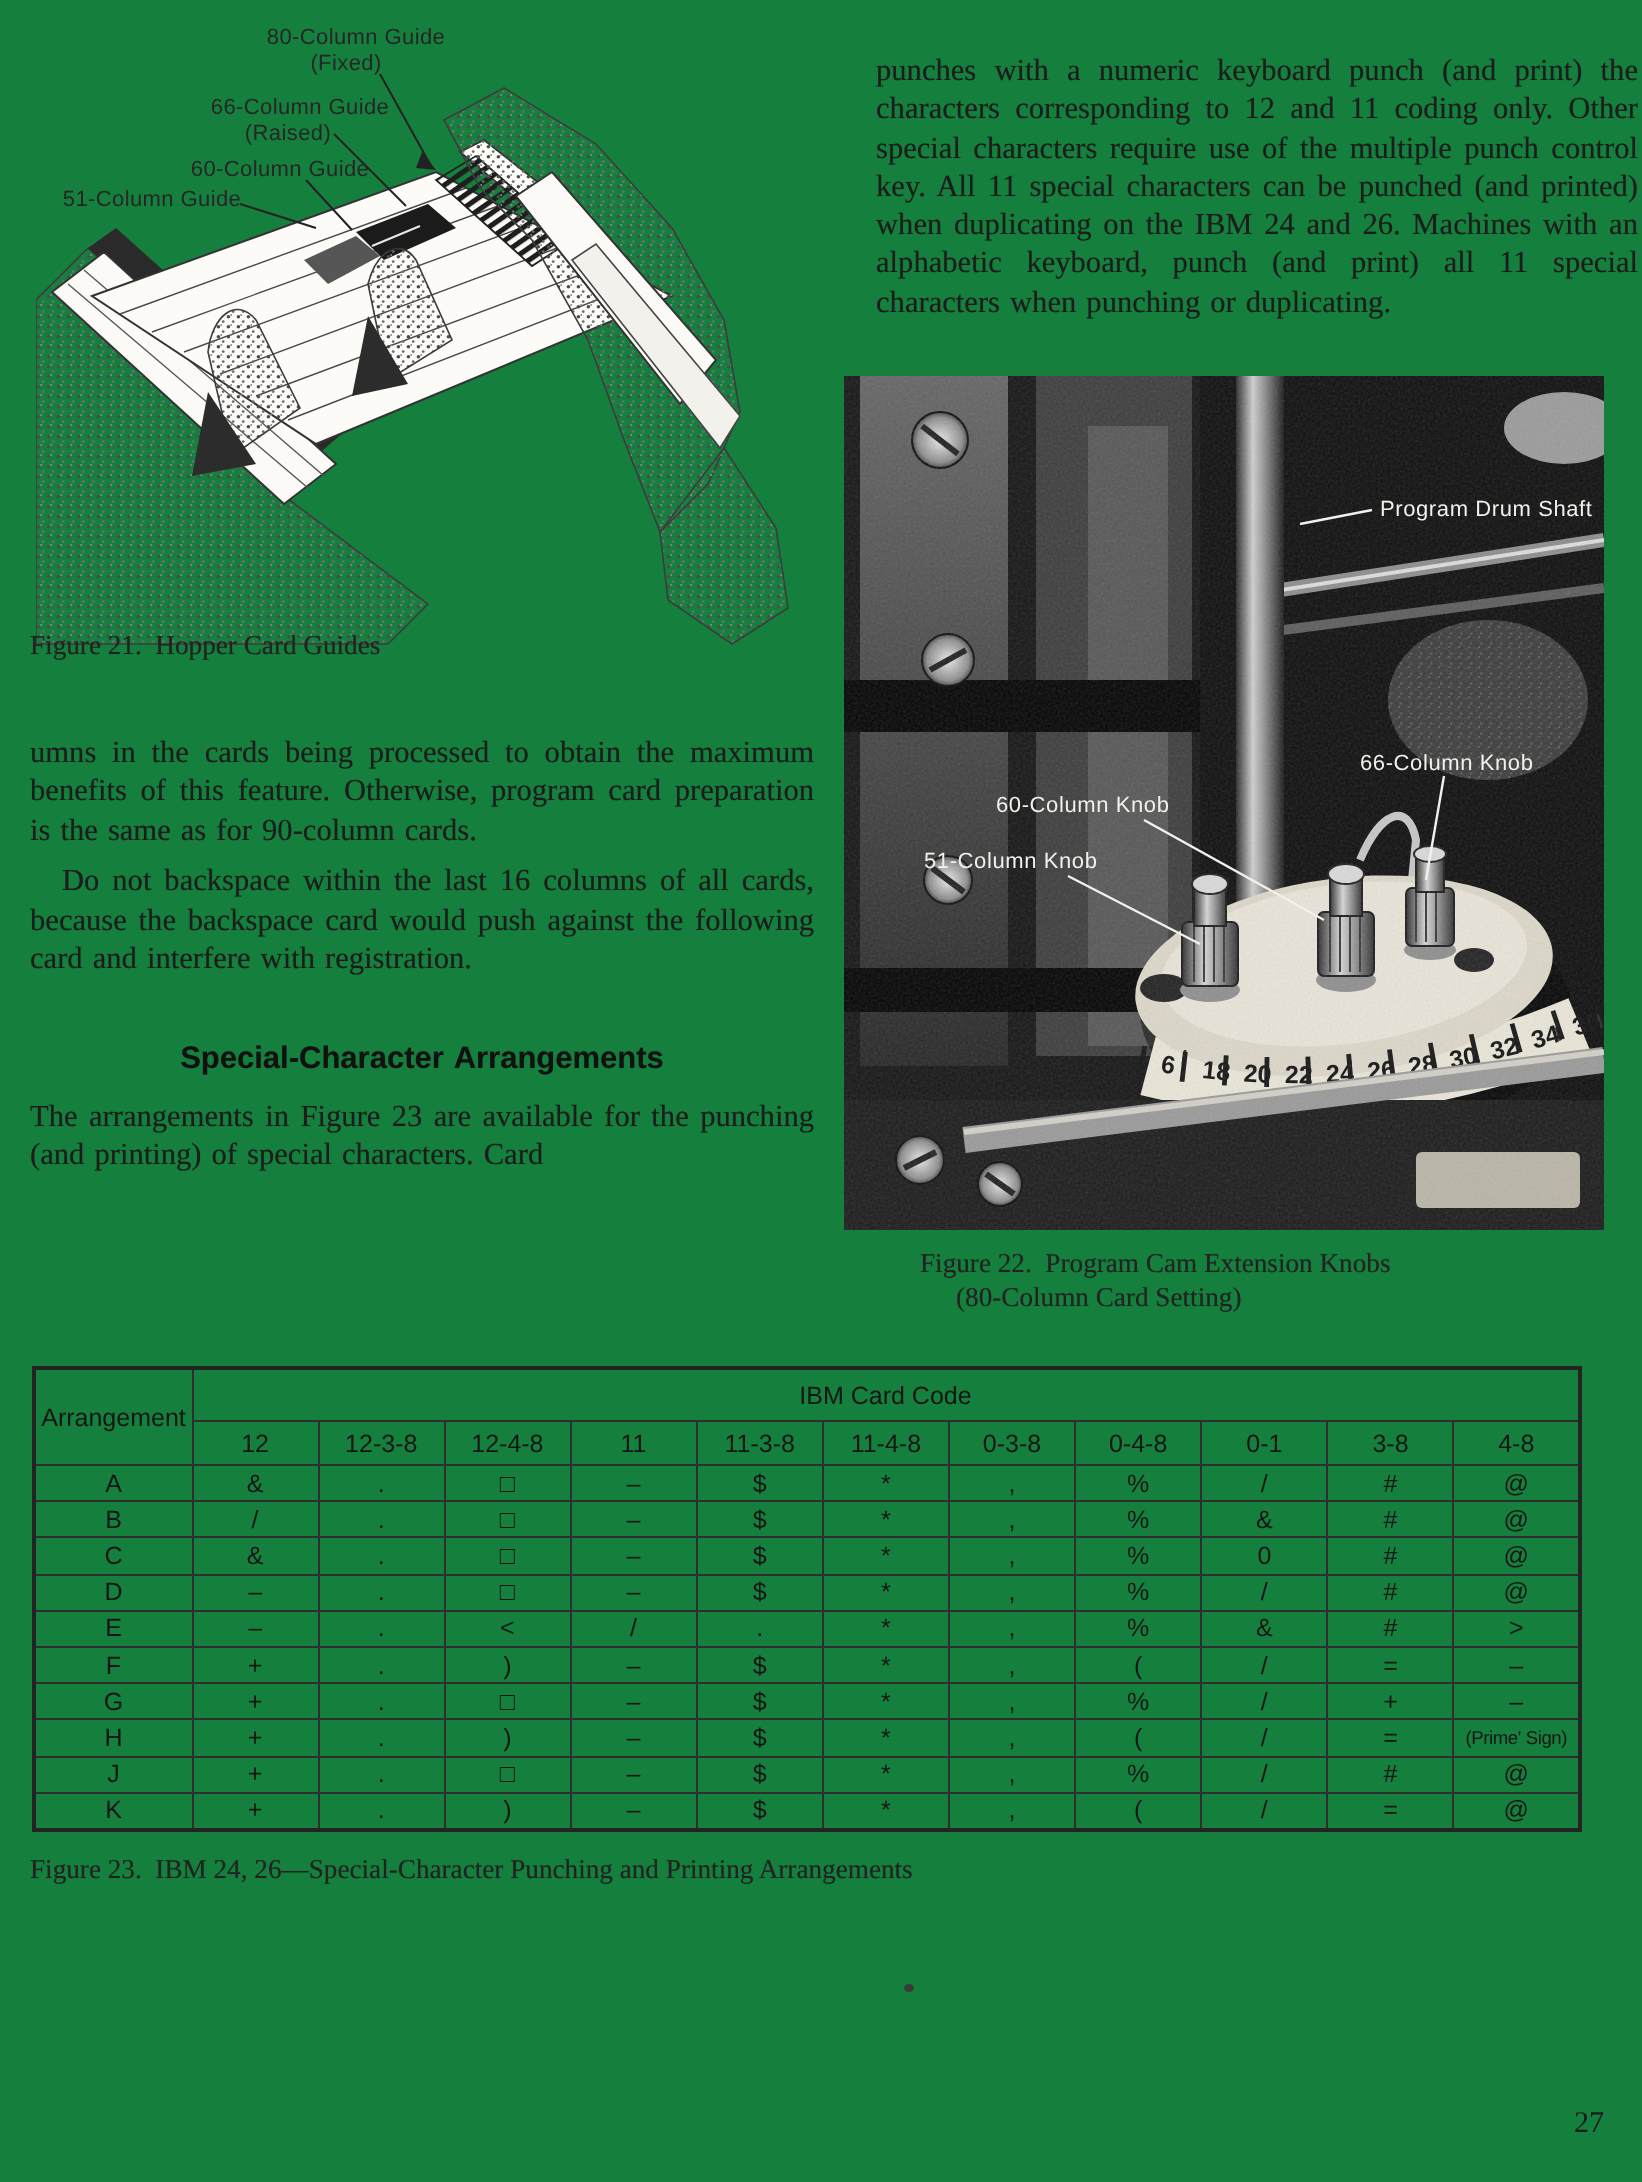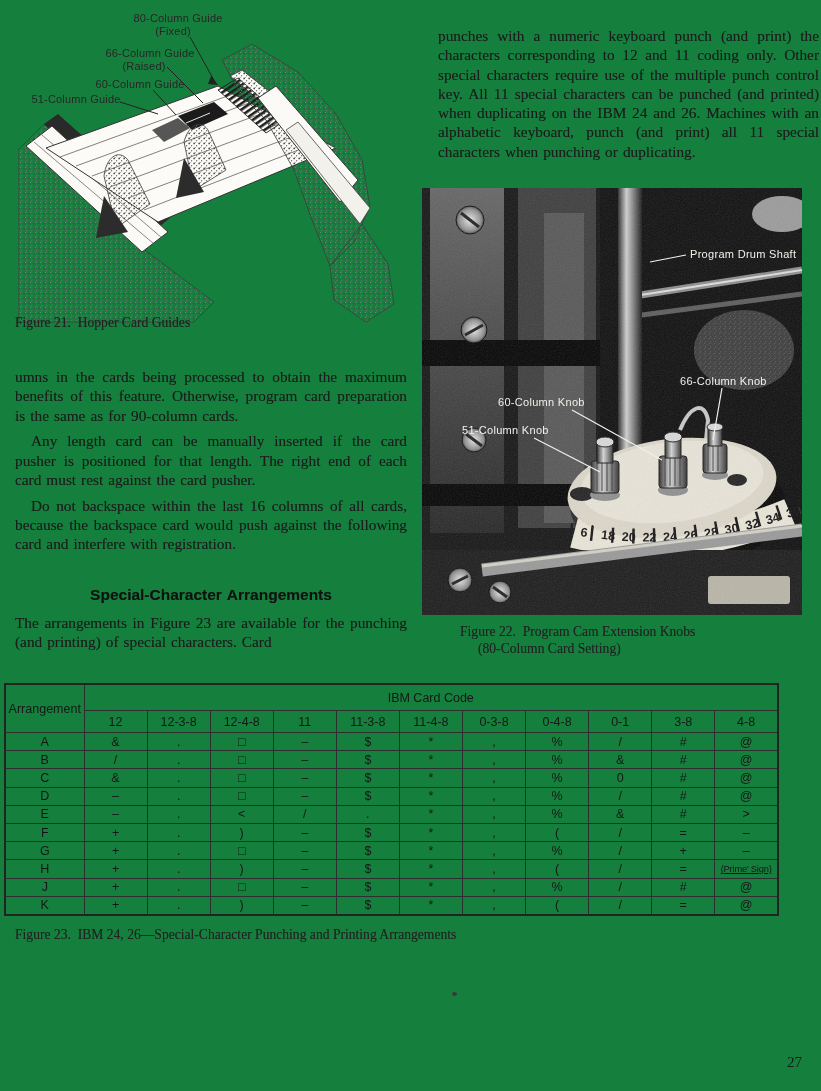--- a/index.html
+++ b/index.html
@@ -16,21 +16,21 @@
   .caption{font-size:13.6px;color:#222;text-shadow:0 0 .4px rgba(25,25,25,.4);}
   
   table.spec{border-collapse:collapse;table-layout:fixed;width:775px;
              font-family:"Liberation Sans","DejaVu Sans",sans-serif;font-size:12.5px;color:#161616;
              border:2px solid #232323;background:transparent;}
   table.spec th,table.spec td{border:1px solid #2e2e2e;text-align:center;vertical-align:middle;
              padding:0;font-weight:normal;}
   table.spec thead tr.r1 th{height:25px;}
   table.spec thead tr.r2 th{height:21px;}
   table.spec tbody td{height:17.2px;}
-  td.tiny{font-size:9.3px;letter-spacing:-.2px;white-space:nowrap;text-decoration:underline;}
+  td.tiny{font-size:9.3px;letter-spacing:-.2px;white-space:nowrap;}
   
   .dlabel{font-family:"Liberation Sans","DejaVu Sans",sans-serif;font-size:11px;fill:#262626;letter-spacing:.2px;}
   .plabel{font-family:"Liberation Sans","DejaVu Sans",sans-serif;font-size:11px;fill:#f2f0ea;letter-spacing:.3px;}
   .dialnum{font-family:"Liberation Sans","DejaVu Sans",sans-serif;font-size:12.5px;font-weight:bold;fill:#141414;}
   .dot-mark{width:5px;height:4px;background:#3a3a3a;border-radius:50%;}
   .pagenum{font-size:15px;color:#1a1a1a;}
 </style>
 </head>
 <body>
 
@@ -95,21 +95,20 @@
     <text class="dlabel" text-anchor="middle" x="132" y="55">66-Column Guide</text>
     <text class="dlabel" text-anchor="middle" x="126" y="68">(Raised)</text>
     <text class="dlabel" text-anchor="middle" x="122" y="86">60-Column Guide</text>
     <text class="dlabel" text-anchor="middle" x="58" y="101">51-Column Guide</text>
   </svg>
 
   <div class="abs caption" style="left:15px;top:315px;">Figure 21.&nbsp; Hopper Card Guides</div>
 
   <div class="abs bodytext" style="left:15px;top:367px;width:392px;">
     <p>umns in the cards being processed to obtain the maximum benefits of this feature. Otherwise, program card preparation is the same as for 90-column cards.</p>
-    <p class="indent">Any length card can be manually inserted if the card pusher is positioned for that length. The right end of each card must rest against the card pusher.</p>
     <p class="indent">Do not backspace within the last 16 columns of all cards, because the backspace card would push against the following card and interfere with registration.</p>
     <p class="subhead">Special-Character Arrangements</p>
     <p>The arrangements in Figure 23 are available for the punching (and printing) of special characters. Card</p>
   </div>
 
   <div class="abs bodytext" style="left:438px;top:6px;width:381px;margin-top:20px;">
     <p>punches with a numeric keyboard punch (and print) the characters corresponding to 12 and 11 coding only. Other special characters require use of the multiple punch control key. All 11 special characters can be punched (and printed) when duplicating on the IBM 24 and 26. Machines with an alphabetic keyboard, punch (and print) all 11 special characters when punching or duplicating.</p>
   </div>
 
   <svg class="abs" style="left:422px;top:188px;" width="380" height="427" viewBox="0 0 380 427">
@@ -288,21 +287,21 @@
 
     <text class="plabel" x="268" y="70">Program Drum Shaft</text>
     <text class="plabel" x="258" y="197">66-Column Knob</text>
     <text class="plabel" x="76" y="218">60-Column Knob</text>
     <text class="plabel" x="40" y="246">51-Column Knob</text>
   </svg>
 
   <div class="abs caption" style="left:449px;top:624px;margin-left:11px;">Figure 22.&nbsp; Program Cam Extension Knobs</div>
   <div class="abs caption" style="left:478px;top:641px;">(80-Column Card Setting)</div>
 
-  <table class="spec abs" style="left:4px;top:683px;">
+  <table class="spec abs" style="left:16px;top:683px;">
     <colgroup>
       <col style="width:79px">
       <col>
         <col>
         <col>
         <col>
         <col>
         <col>
         <col>
         <col>

